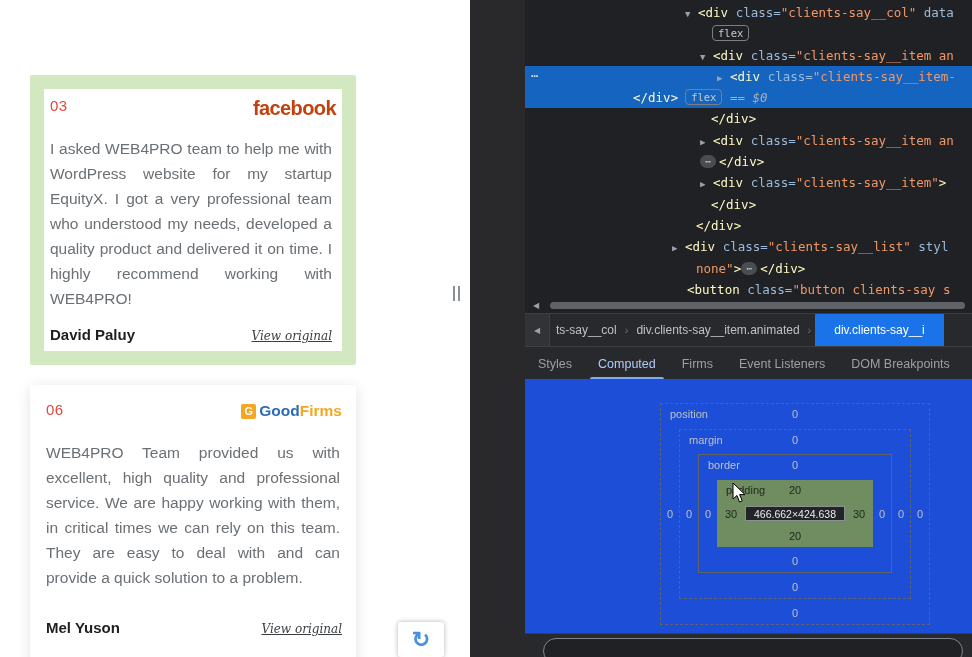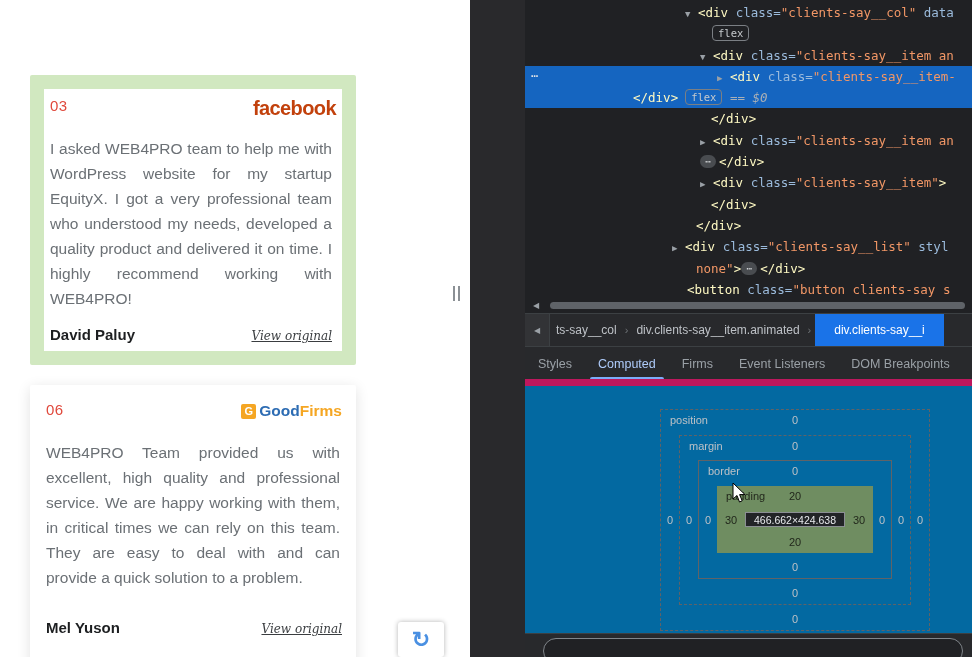--- a/index.html
+++ b/index.html
@@ -56,21 +56,21 @@
   .crumb{padding:0 2px;margin:0 2px;flex:0 0 auto;cursor:pointer;}
   .crumb.first{margin-left:4px;}
   .crumb.selected{background:#1a73e8;color:#fff;align-self:stretch;display:flex;align-items:center;padding:0 19px;margin:0;}
   .crumb-sep{color:#6e7276;font-size:11px;margin:0 4px;flex:0 0 auto;}
 
   .tabs{position:absolute;top:346px;left:0;width:100%;height:34px;background:#28292c;border-top:1px solid #3c4043;display:flex;align-items:stretch;font-size:12.5px;color:#9aa0a6;overflow:hidden;box-sizing:border-box;}
   .tab{padding:0 13px;display:flex;align-items:center;position:relative;flex:0 0 auto;cursor:pointer;white-space:nowrap;}
   .tab.active{color:#aecbfa;}
   .tab.active::after{content:"";position:absolute;left:5px;right:5px;bottom:0;height:3px;background:#7cacf8;border-radius:2px 2px 0 0;}
 
-  .computed{position:absolute;top:379px;left:0;width:100%;bottom:0;background:#0369a1;border-top:7px solid #be185d;box-sizing:border-box;}
+  .computed{position:absolute;top:379px;left:0;width:100%;bottom:0;background:#1d4ed8;border-top:1px solid #be185d;box-sizing:border-box;}
   .bm{position:absolute;left:135px;top:23px;width:270px;height:222px;font-size:11px;color:#bdc1c6;}
   .ring{position:absolute;box-sizing:border-box;}
   .ring .lbl{position:absolute;left:9px;top:4px;}
   .ring .vt{position:absolute;top:4px;left:0;width:100%;text-align:center;}
   .ring .vb{position:absolute;bottom:5px;left:0;width:100%;text-align:center;}
   .ring .vl{position:absolute;left:0;top:50%;transform:translateY(-50%);width:18px;text-align:center;}
   .ring .vr{position:absolute;right:0;top:50%;transform:translateY(-50%);width:18px;text-align:center;}
   .pos{left:0;top:0;right:0;bottom:0;border:1px dashed #606367;}
   .mar{left:18px;right:18px;top:25px;bottom:25px;border:1px dashed #606367;}
   .bor{left:18px;right:18px;top:24px;bottom:25px;border:1px solid #606367;}

